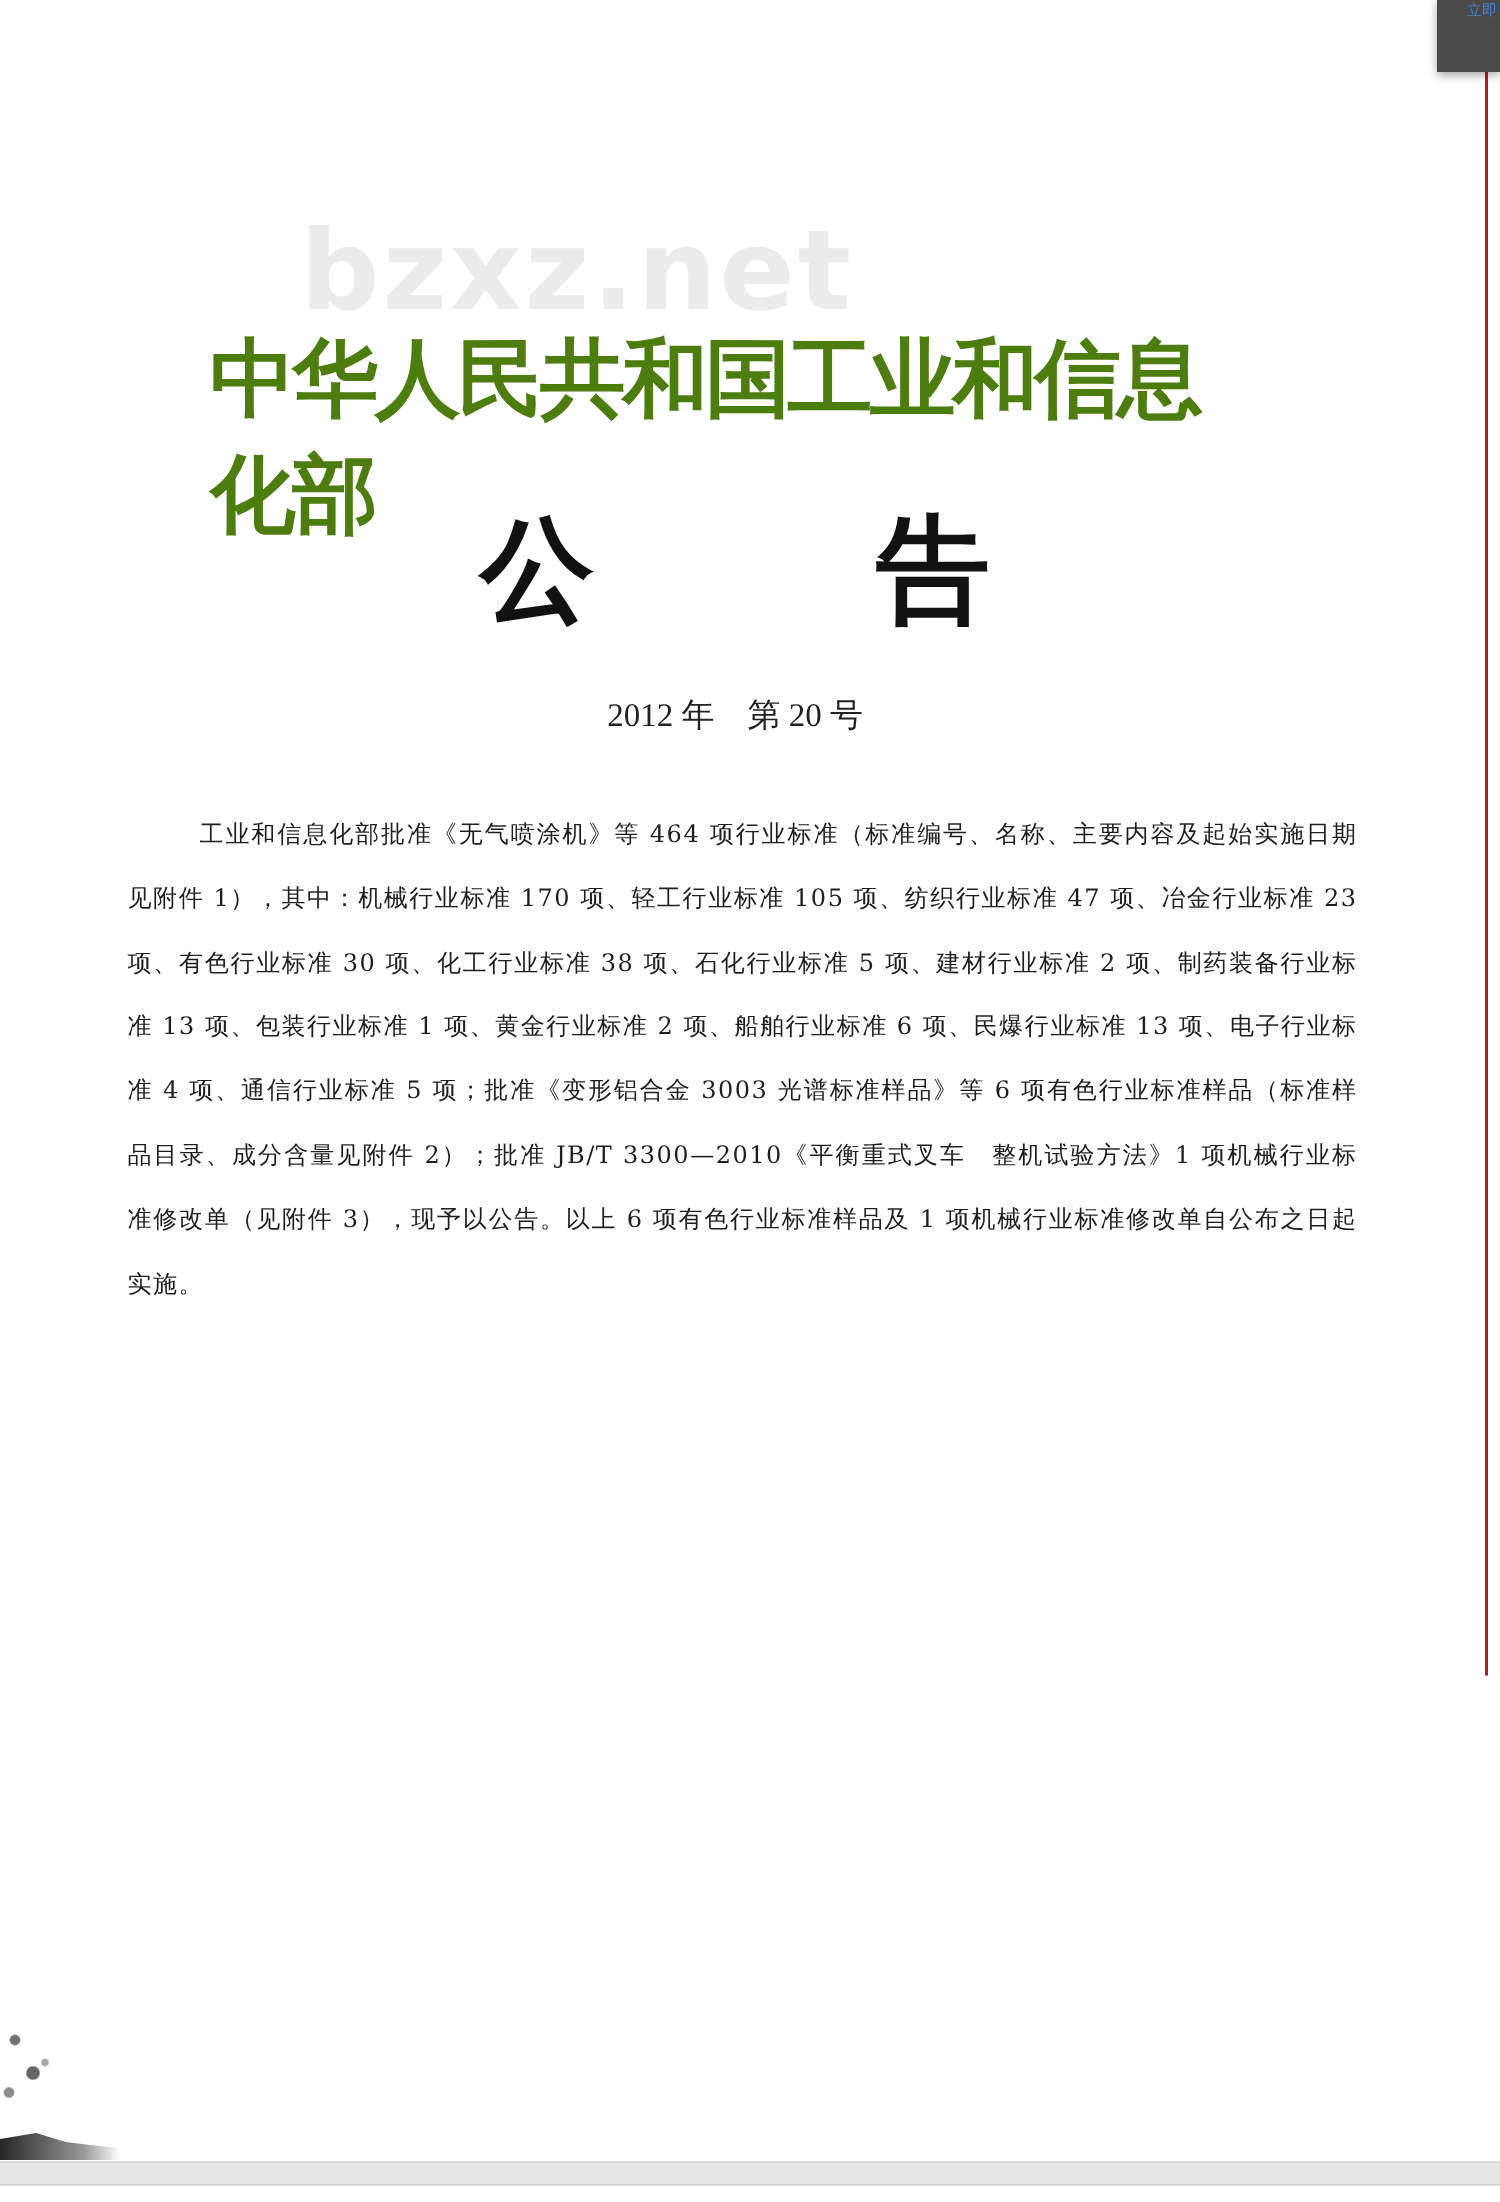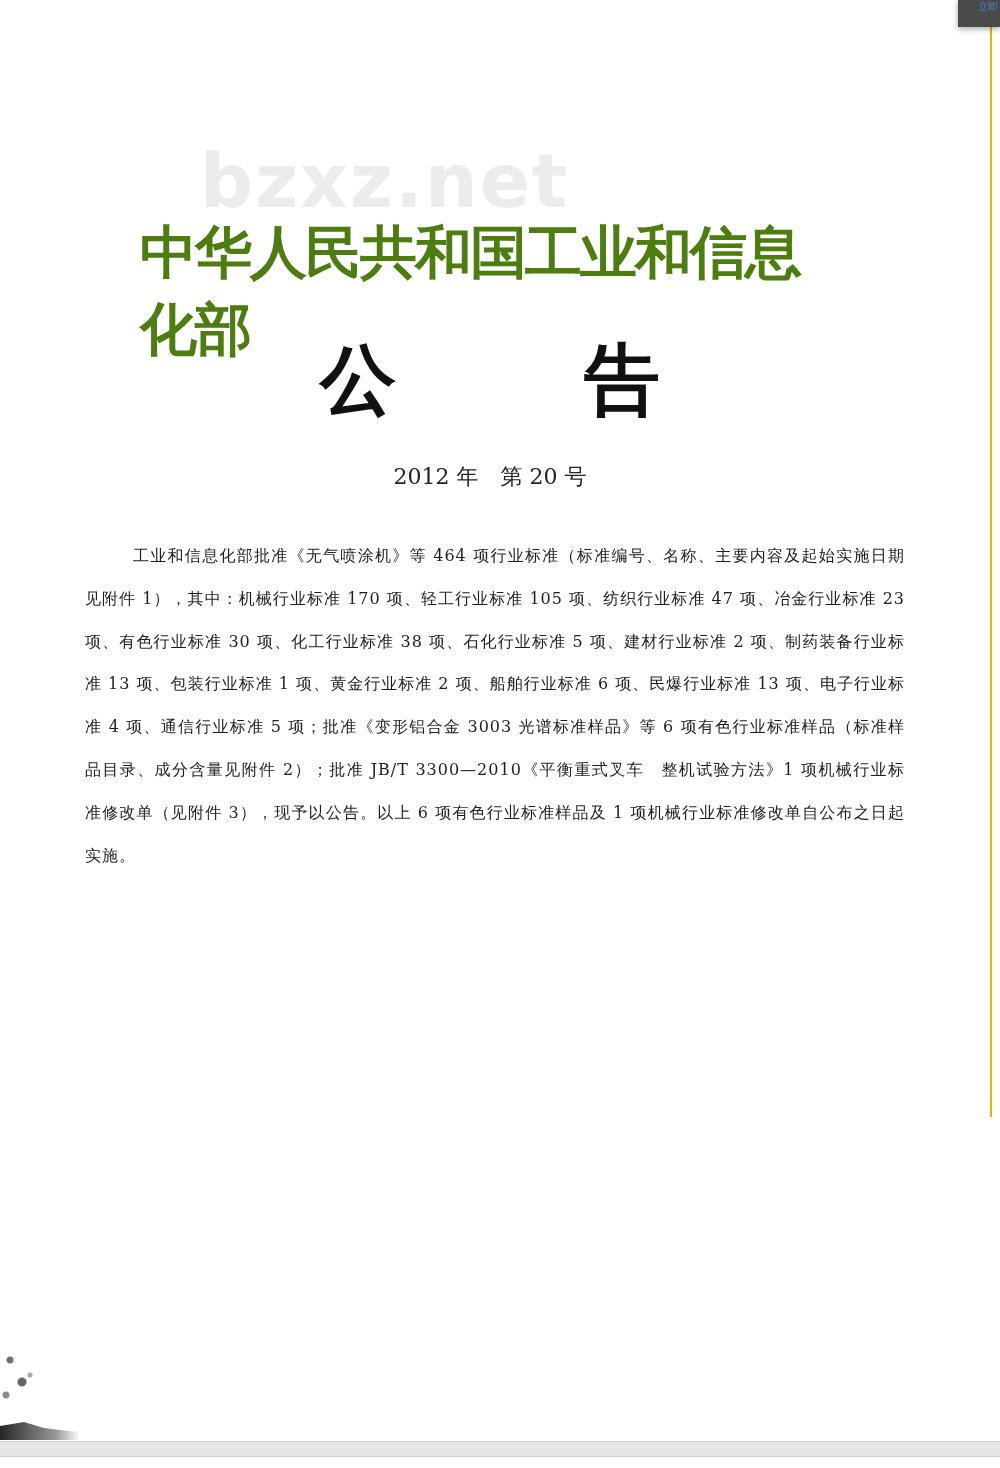--- a/index.html
+++ b/index.html
@@ -5,29 +5,29 @@
   html, body { margin:0; padding:0; }
   body {
     width:1000px; height:1468px; position:relative; overflow:hidden;
     background:#ffffff;
     font-family: "DejaVu Serif", "Liberation Serif", serif;
     color:#1a1a1a;
   }
   .page {
     position:absolute; left:0; top:0; width:990px; height:1117px;
     background:#ffffff;
-    border-right:2px solid #eab308;
+    border-right:2px solid #b91c1c;
   }
   .bottom-strip {
     position:absolute; left:0; top:1441px; width:1000px; height:14px;
     background:#e6e6e6;
     border-top:1px solid #d0d0d0; border-bottom:1px solid #d0d0d0;
   }
   .corner-tab {
-    position:absolute; left:958px; top:0; width:42px; height:27px;
+    position:absolute; left:958px; top:0; width:42px; height:48px;
     background:#4a4a4a;
     box-shadow:0 2px 6px rgba(0,0,0,0.35);
   }
   .corner-tab-label {
     position:absolute; right:2px; top:0px;
     font-family:"DejaVu Sans", sans-serif; font-size:10px; color:#4a7fd0;
     white-space:nowrap;
   }
   .watermark {
     position:absolute; left:200px; top:138px;
@@ -40,21 +40,21 @@
     font-size:57px; letter-spacing:-2px; color:#4d7c0f;
   }
   .notice-title {
     position:absolute; left:320px; top:330px; width:340px;
     display:flex; justify-content:space-between;
     font-family:"DejaVu Serif", serif; font-weight:bold;
     font-size:76px; color:#111;
   }
   .issue-no {
     position:absolute; left:300px; top:462px; width:380px; text-align:center;
-    font-size:22px; color:#222;
+    font-size:22px; color:#222;font-family:Liberation Serif, serif;
   }
   .body-text {
     position:absolute; left:85px; top:535px; width:820px;
     font-size:16px; line-height:42.8px; color:#1e1e1e;
     text-align:justify; letter-spacing:1px;
   }
   .body-text p { margin:0; text-indent:48px; }
   .speckle {
     position:absolute; left:0; top:1320px; width:90px; height:120px;
     background: radial-gradient(circle at 10px 40px, rgba(0,0,0,0.55) 0 3px, transparent 4px),

